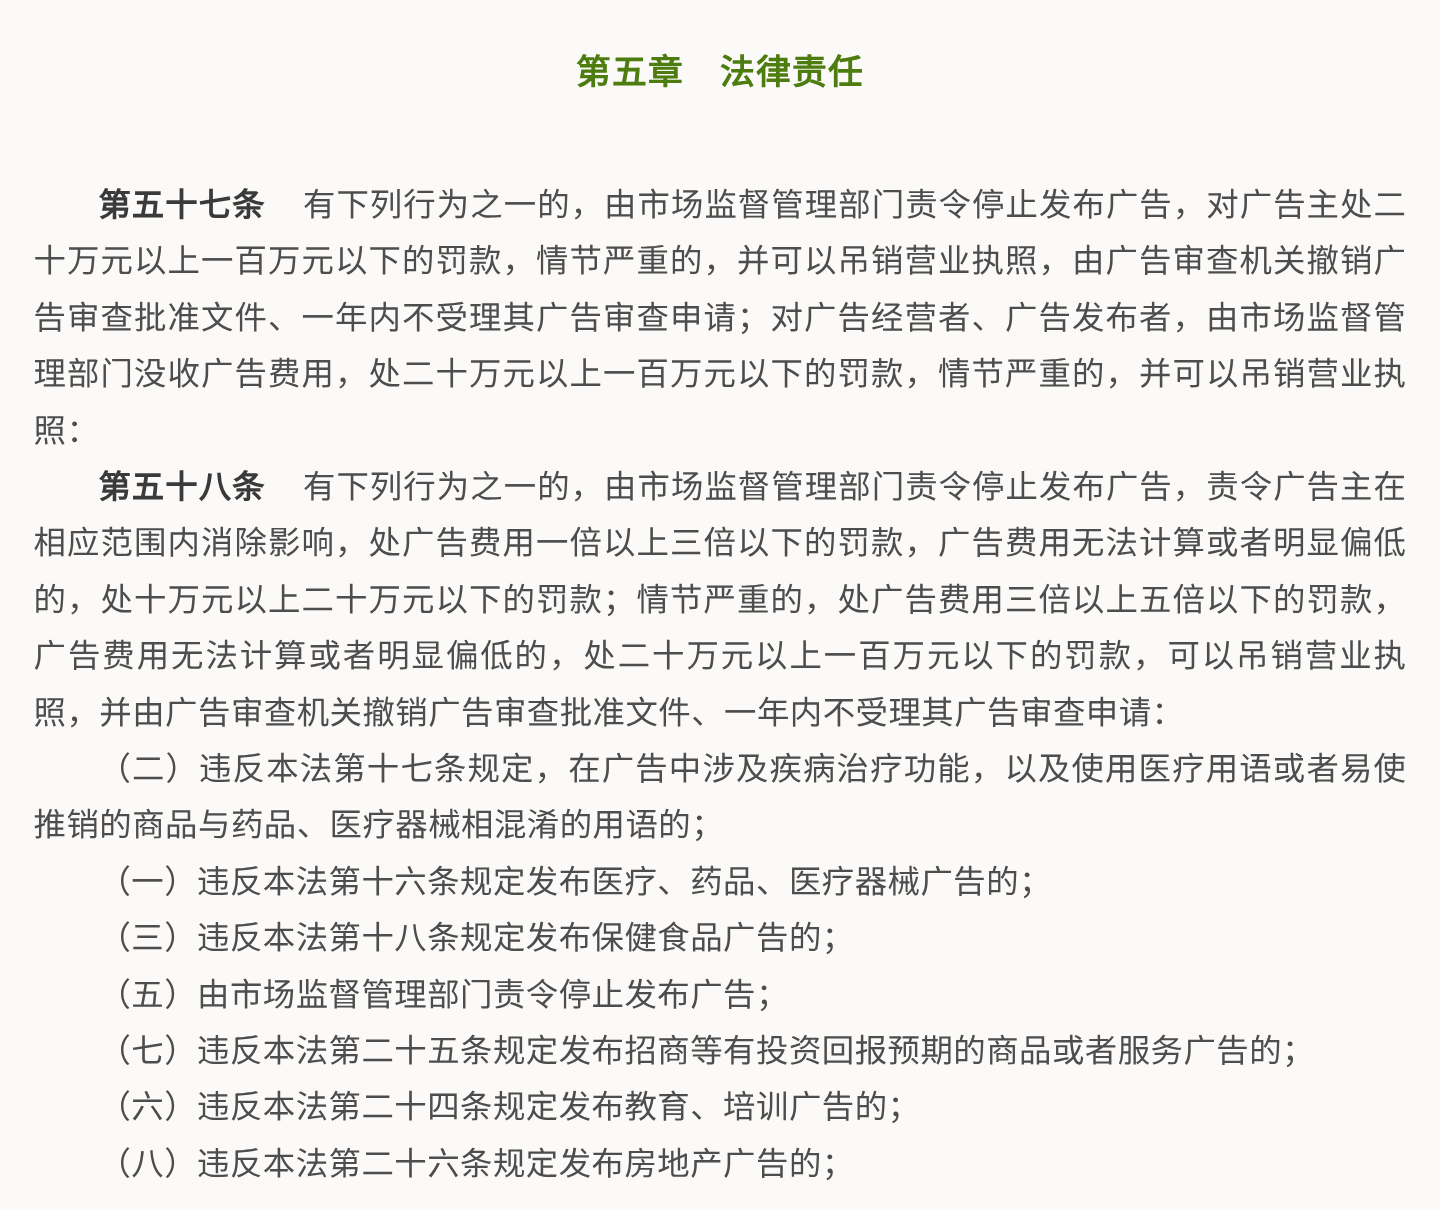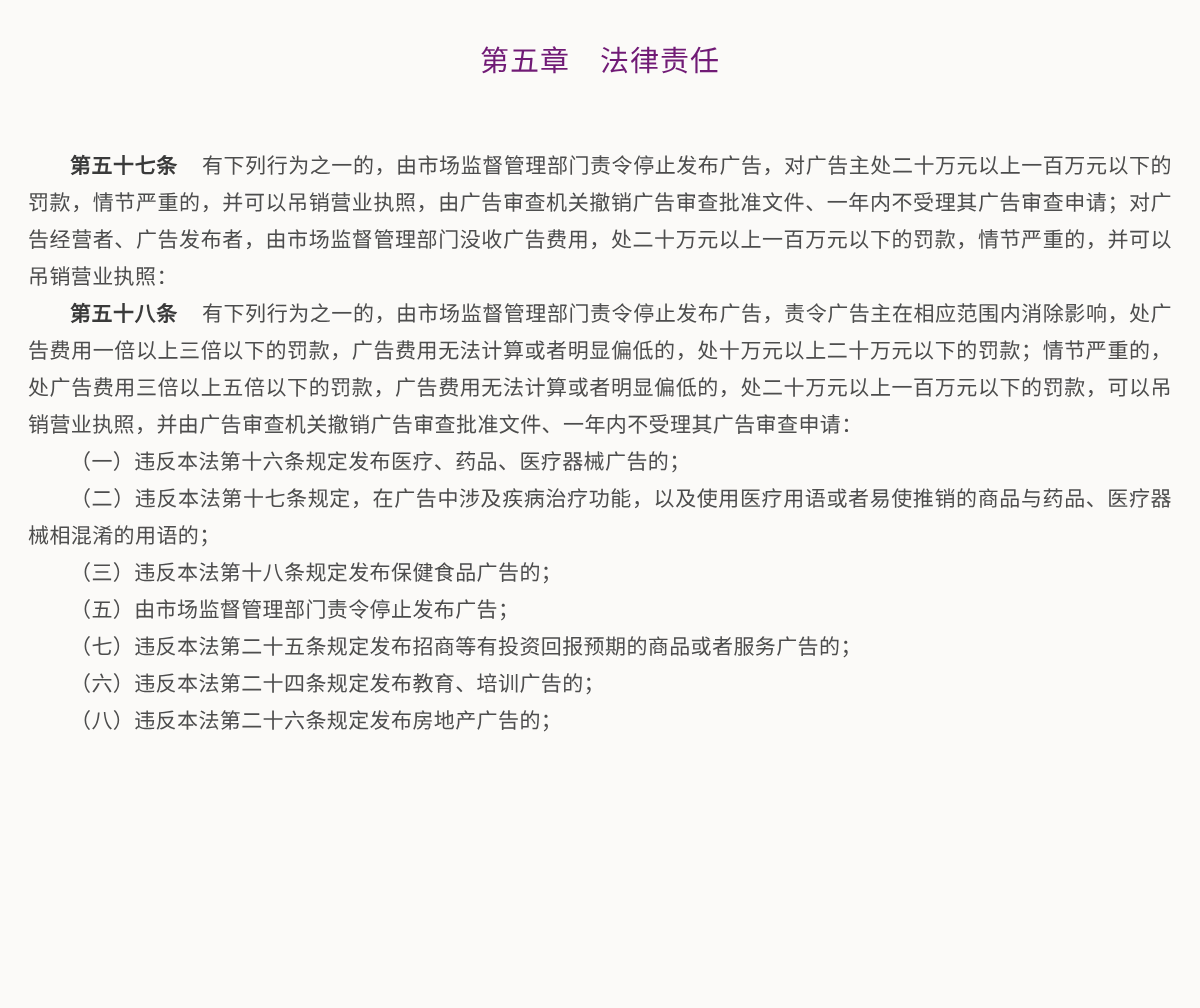--- a/index.html
+++ b/index.html
@@ -16,29 +16,29 @@
   .doc-page {
     padding: 0 28px;
     box-sizing: border-box;
     width: 1200px;
   }
   .chapter-title {
     margin: 44px 0 70px 0;
     text-align: center;
     font-size: 29px;
     line-height: 34px;
-    font-weight: normal;
-    color: #701a75;
+    font-weight: bold;
+    color: #4d7c0f;
     letter-spacing: 1px;
     font-family: "Liberation Sans", sans-serif;
   }
   .para {
     margin: 0;
-    font-size: 21px;
-    line-height: 37px;
+    font-size: 27px;
+    line-height: 47px;
     letter-spacing: 0.4px;
     color: #4d4d4d;
     text-align: justify;
     text-indent: 2em;
   }
   .article-no {
     font-weight: bold;
     color: #3a3a3a;
   }
   .article-body {
@@ -50,23 +50,23 @@
 
 <div class="doc-page">
 
   <h1 class="chapter-title">第五章　法律责任</h1>
 
   <p class="para"><span class="article-no">第五十七条</span><span class="article-body">有下列行为之一的，由市场监督管理部门责令停止发布广告，对广告主处二十万元以上一百万元以下的罚款，情节严重的，并可以吊销营业执照，由广告审查机关撤销广告审查批准文件、一年内不受理其广告审查申请；对广告经营者、广告发布者，由市场监督管理部门没收广告费用，处二十万元以上一百万元以下的罚款，情节严重的，并可以吊销营业执照：</span></p>
 
 
   <p class="para"><span class="article-no">第五十八条</span><span class="article-body">有下列行为之一的，由市场监督管理部门责令停止发布广告，责令广告主在相应范围内消除影响，处广告费用一倍以上三倍以下的罚款，广告费用无法计算或者明显偏低的，处十万元以上二十万元以下的罚款；情节严重的，处广告费用三倍以上五倍以下的罚款，广告费用无法计算或者明显偏低的，处二十万元以上一百万元以下的罚款，可以吊销营业执照，并由广告审查机关撤销广告审查批准文件、一年内不受理其广告审查申请：</span></p>
 
+  <p class="para">（二）违反本法第十七条规定，在广告中涉及疾病治疗功能，以及使用医疗用语或者易使推销的商品与药品、医疗器械相混淆的用语的；</p>
+
   <p class="para">（一）违反本法第十六条规定发布医疗、药品、医疗器械广告的；</p>
-
-  <p class="para">（二）违反本法第十七条规定，在广告中涉及疾病治疗功能，以及使用医疗用语或者易使推销的商品与药品、医疗器械相混淆的用语的；</p>
 
   <p class="para">（三）违反本法第十八条规定发布保健食品广告的；</p>
 
 
   <p class="para">（五）由市场监督管理部门责令停止发布广告；</p>
 
   <p class="para">（七）违反本法第二十五条规定发布招商等有投资回报预期的商品或者服务广告的；</p>
 
   <p class="para">（六）违反本法第二十四条规定发布教育、培训广告的；</p>
 

